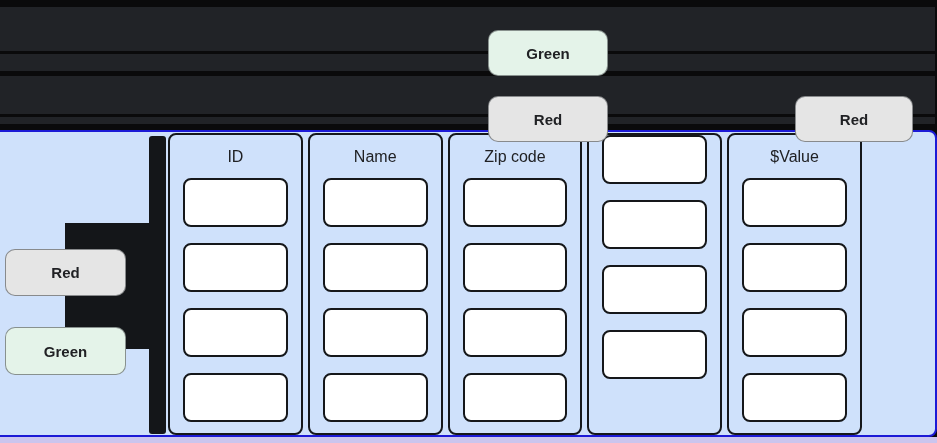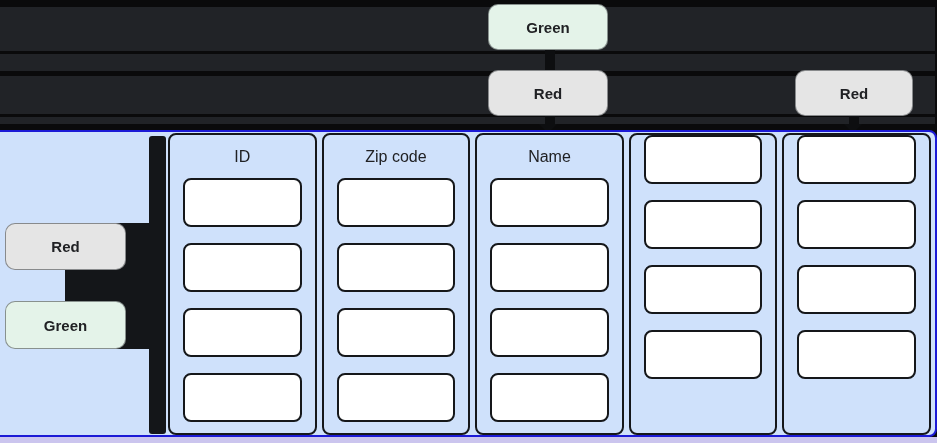--- a/index.html
+++ b/index.html
@@ -34,30 +34,31 @@
   }
   .bottom-edge{left:0;top:437px;width:937px;height:6px;background:#cbc5ee;}
   
   .spine{left:149px;top:136px;width:17px;height:298px;background:#141619;border-radius:3px;}
   .conn-block{left:65px;top:223px;width:101px;height:126px;background:#141619;}
   
   .badge{
     display:flex;align-items:center;justify-content:center;
     border-radius:10px;font-weight:bold;font-size:15px;color:#202124;
     border:1.5px solid rgba(60,64,67,.55);
+    margin-top:26px;
   }
   .badge-green{background:#e4f3e9;}
   .badge-red{background:#e5e5e5;}
   .tb-green{left:488px;top:4px;width:120px;height:46px;}
   .tb-red1{left:488px;top:70px;width:120px;height:46px;}
   .tb-red2{left:795px;top:70px;width:118px;height:46px;}
   .lb-red{left:5px;top:223px;width:121px;height:47px;}
   .lb-green{left:5px;top:301px;width:121px;height:48px;}
   
-  .columns{left:168px;top:133px;width:763px;height:302px;display:flex;gap:5px;}
+  .columns{left:168px;top:133px;width:694px;height:302px;display:flex;gap:5px;}
   .column{
     flex:1;background:#cfe1fb;border:2px solid #15171a;border-radius:8px;
     box-sizing:border-box;overflow:hidden;
   }
   .col-header{
     height:43px;display:flex;align-items:center;justify-content:center;
     font-size:16px;color:#202124;
   }
   .cell-box{
     height:49px;margin:0 13px 16px 13px;background:#ffffff;
@@ -89,40 +90,41 @@
 
 <div class="abs columns">
     <div class="column">
       <div class="col-header">ID</div>
       <div class="cell-box"></div>
       <div class="cell-box"></div>
       <div class="cell-box"></div>
       <div class="cell-box"></div>
     </div>
     <div class="column">
-      <div class="col-header">Zip code</div>
+      <div class="col-header">Name</div>
       <div class="cell-box"></div>
       <div class="cell-box"></div>
       <div class="cell-box"></div>
       <div class="cell-box"></div>
     </div>
     <div class="column">
-      <div class="col-header">Name</div>
+      <div class="col-header">Zip code</div>
       <div class="cell-box"></div>
       <div class="cell-box"></div>
       <div class="cell-box"></div>
       <div class="cell-box"></div>
     </div>
     <div class="column">
       <div class="cell-box"></div>
       <div class="cell-box"></div>
       <div class="cell-box"></div>
       <div class="cell-box"></div>
     </div>
     <div class="column">
+      <div class="col-header">$Value</div>
       <div class="cell-box"></div>
       <div class="cell-box"></div>
       <div class="cell-box"></div>
       <div class="cell-box"></div>
     </div>
   </div>
 
 <div class="abs badge badge-green tb-green">Green</div>
 <div class="abs badge badge-red tb-red1">Red</div>
 <div class="abs badge badge-red tb-red2">Red</div>

